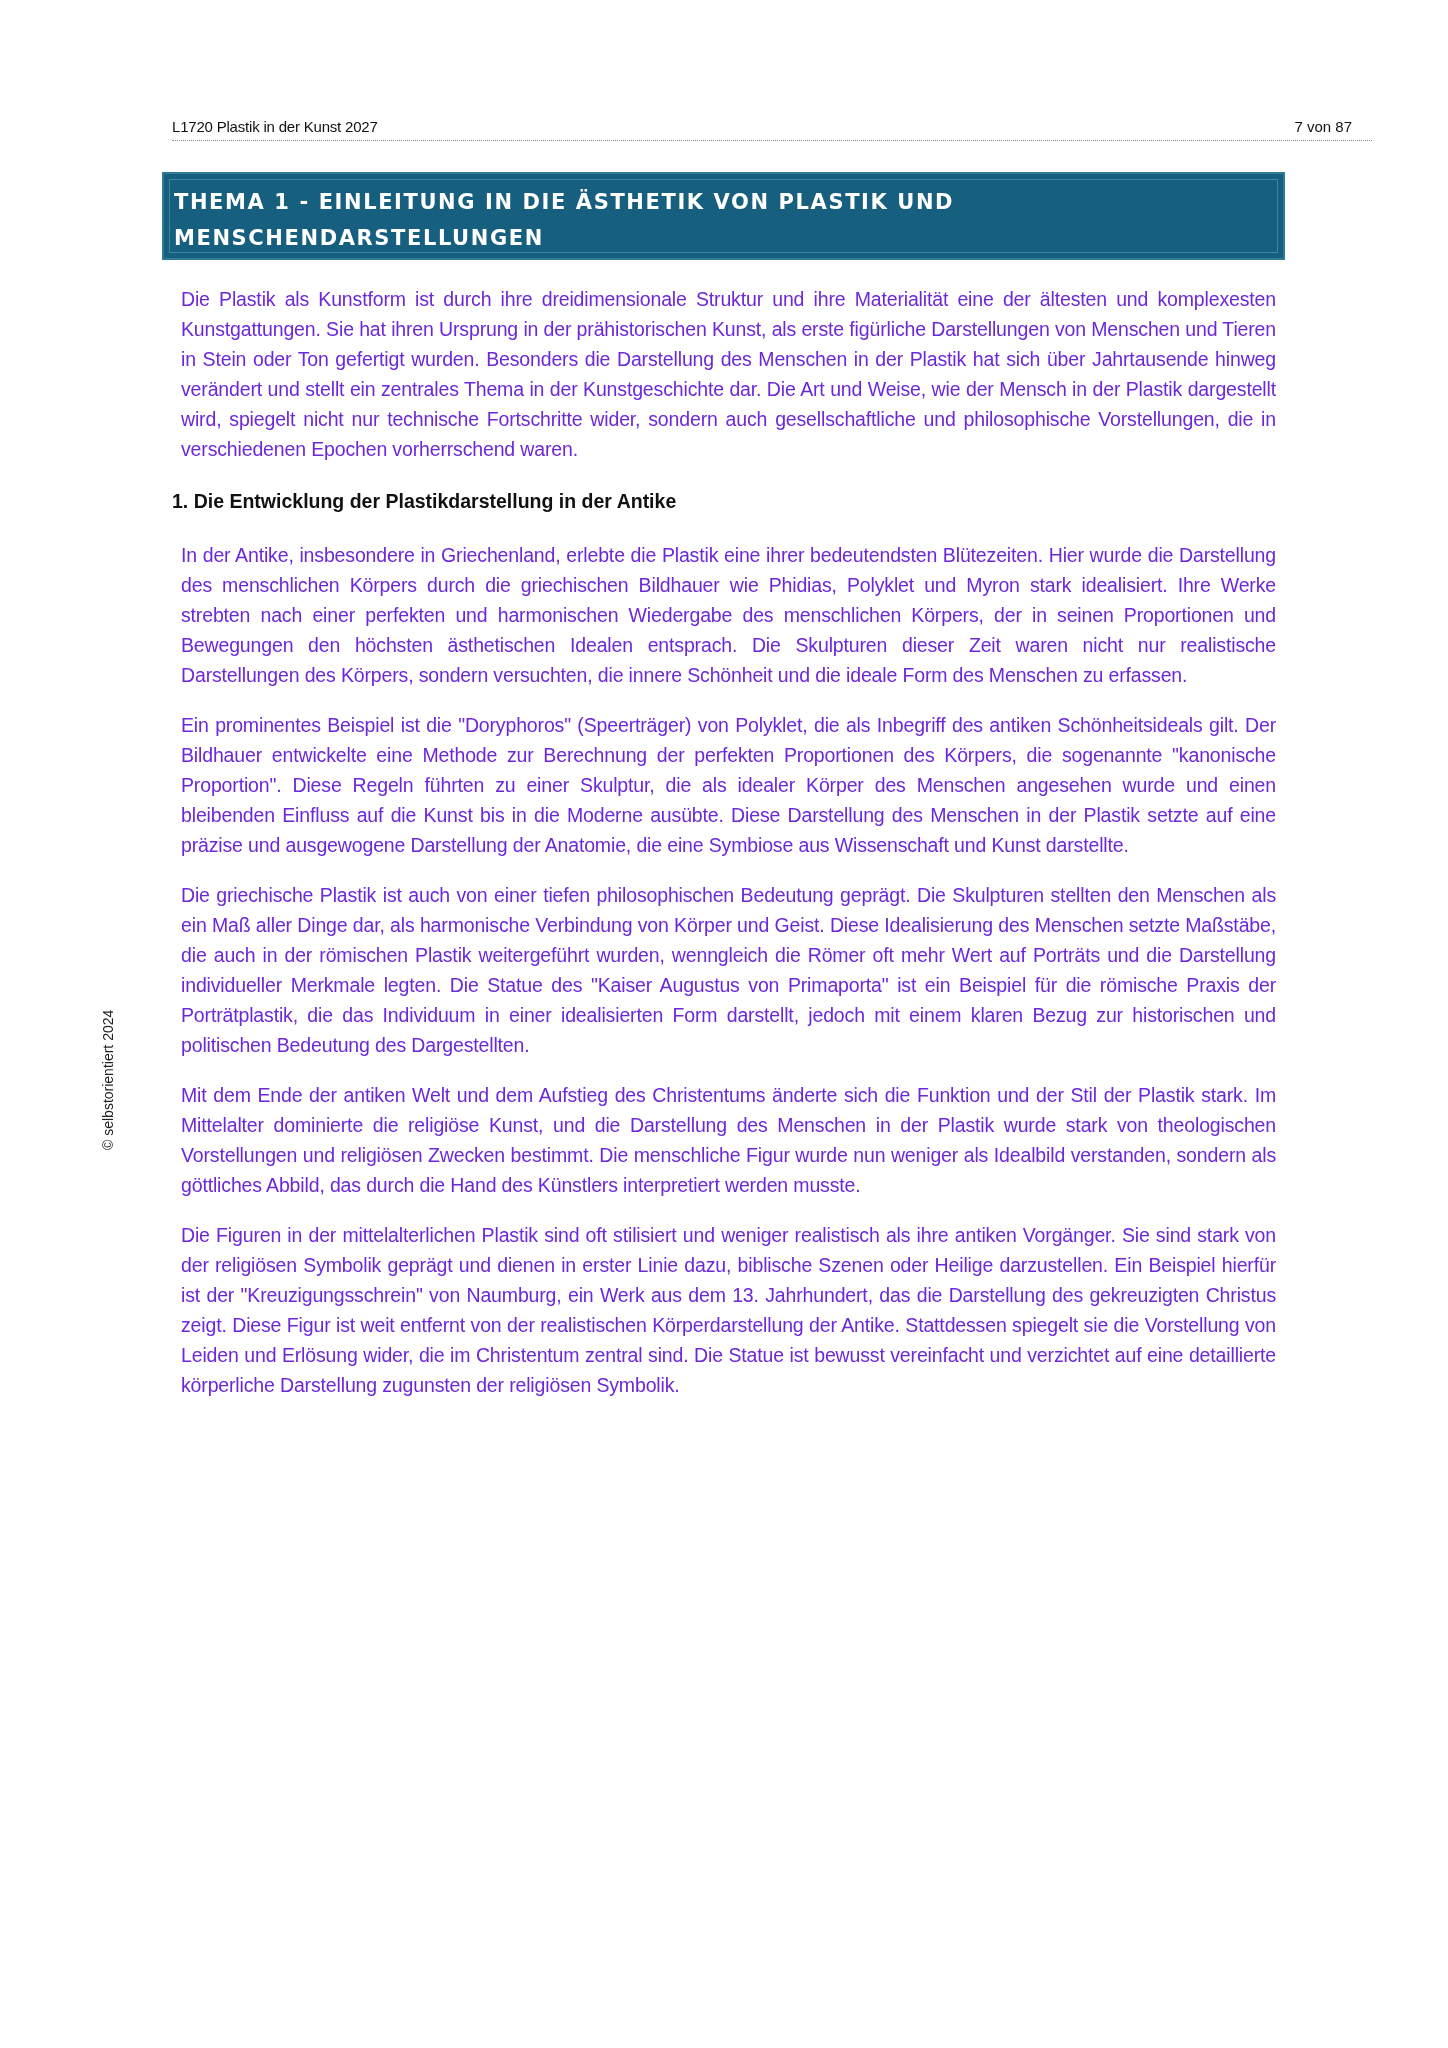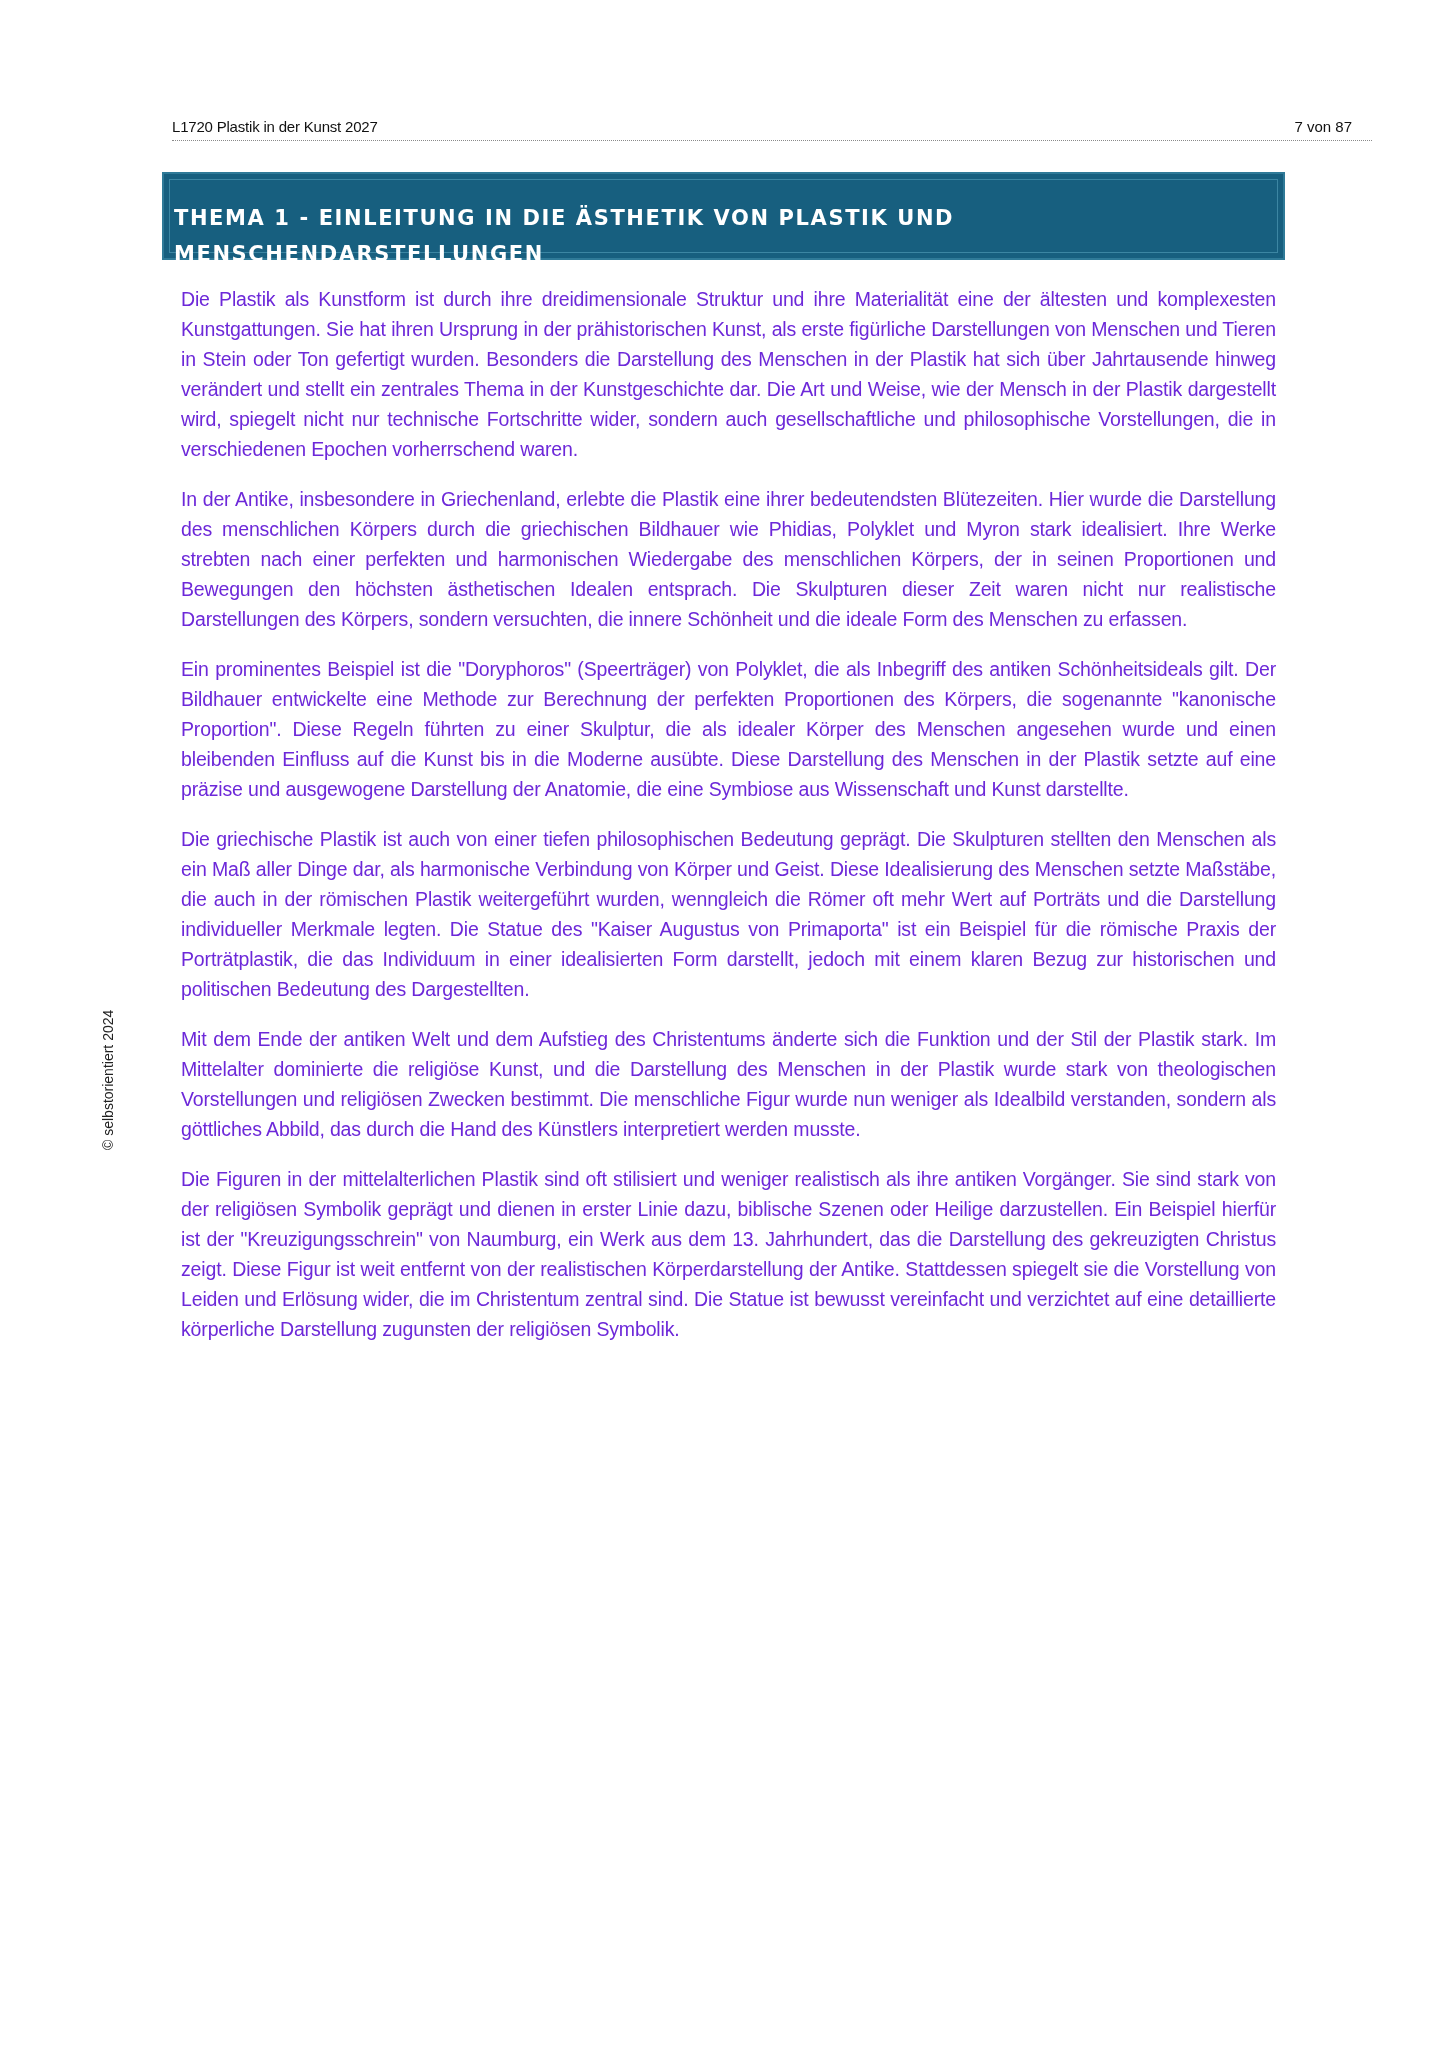--- a/index.html
+++ b/index.html
@@ -55,21 +55,21 @@
     height: 88px;
     background: #175f7f;
     box-sizing: border-box;
     border: 2px solid #2f7a98;
     outline: 1px solid #3c86a3;
     outline-offset: -8px;
   }
   .section-box .box-title {
     position: absolute;
     left: 10px;
-    top: 26px;
+    top: 10px;
     width: 1080px;
     color: #ffffff;
     font-family: "DejaVu Sans", sans-serif;
     font-weight: bold;
     font-size: 21px;
     line-height: 36px;
     letter-spacing: 1.6px;
   }
   .content {
     position: absolute;
@@ -106,19 +106,20 @@
 <div class="section-box">
   <div class="box-title">
     <span>THEMA 1 - EINLEITUNG IN DIE ÄSTHETIK VON PLASTIK UND</span><br>
     <span>MENSCHENDARSTELLUNGEN</span>
   </div>
 </div>
 
 <div class="content">
   <p>Die Plastik als Kunstform ist durch ihre dreidimensionale Struktur und ihre Materialität eine der ältesten und komplexesten Kunstgattungen. Sie hat ihren Ursprung in der prähistorischen Kunst, als erste figürliche Darstellungen von Menschen und Tieren in Stein oder Ton gefertigt wurden. Besonders die Darstellung des Menschen in der Plastik hat sich über Jahrtausende hinweg verändert und stellt ein zentrales Thema in der Kunstgeschichte dar. Die Art und Weise, wie der Mensch in der Plastik dargestellt wird, spiegelt nicht nur technische Fortschritte wider, sondern auch gesellschaftliche und philosophische Vorstellungen, die in verschiedenen Epochen vorherrschend waren.</p>
 
+  <h2>1. Die Entwicklung der Plastikdarstellung in der Antike</h2>
   <p>In der Antike, insbesondere in Griechenland, erlebte die Plastik eine ihrer bedeutendsten Blütezeiten. Hier wurde die Darstellung des menschlichen Körpers durch die griechischen Bildhauer wie Phidias, Polyklet und Myron stark idealisiert. Ihre Werke strebten nach einer perfekten und harmonischen Wiedergabe des menschlichen Körpers, der in seinen Proportionen und Bewegungen den höchsten ästhetischen Idealen entsprach. Die Skulpturen dieser Zeit waren nicht nur realistische Darstellungen des Körpers, sondern versuchten, die innere Schönheit und die ideale Form des Menschen zu erfassen.</p>
   <p>Ein prominentes Beispiel ist die "Doryphoros" (Speerträger) von Polyklet, die als Inbegriff des antiken Schönheitsideals gilt. Der Bildhauer entwickelte eine Methode zur Berechnung der perfekten Proportionen des Körpers, die sogenannte "kanonische Proportion". Diese Regeln führten zu einer Skulptur, die als idealer Körper des Menschen angesehen wurde und einen bleibenden Einfluss auf die Kunst bis in die Moderne ausübte. Diese Darstellung des Menschen in der Plastik setzte auf eine präzise und ausgewogene Darstellung der Anatomie, die eine Symbiose aus Wissenschaft und Kunst darstellte.</p>
   <p>Die griechische Plastik ist auch von einer tiefen philosophischen Bedeutung geprägt. Die Skulpturen stellten den Menschen als ein Maß aller Dinge dar, als harmonische Verbindung von Körper und Geist. Diese Idealisierung des Menschen setzte Maßstäbe, die auch in der römischen Plastik weitergeführt wurden, wenngleich die Römer oft mehr Wert auf Porträts und die Darstellung individueller Merkmale legten. Die Statue des "Kaiser Augustus von Primaporta" ist ein Beispiel für die römische Praxis der Porträtplastik, die das Individuum in einer idealisierten Form darstellt, jedoch mit einem klaren Bezug zur historischen und politischen Bedeutung des Dargestellten.</p>
 
   <p>Mit dem Ende der antiken Welt und dem Aufstieg des Christentums änderte sich die Funktion und der Stil der Plastik stark. Im Mittelalter dominierte die religiöse Kunst, und die Darstellung des Menschen in der Plastik wurde stark von theologischen Vorstellungen und religiösen Zwecken bestimmt. Die menschliche Figur wurde nun weniger als Idealbild verstanden, sondern als göttliches Abbild, das durch die Hand des Künstlers interpretiert werden musste.</p>
   <p>Die Figuren in der mittelalterlichen Plastik sind oft stilisiert und weniger realistisch als ihre antiken Vorgänger. Sie sind stark von der religiösen Symbolik geprägt und dienen in erster Linie dazu, biblische Szenen oder Heilige darzustellen. Ein Beispiel hierfür ist der "Kreuzigungsschrein" von Naumburg, ein Werk aus dem 13. Jahrhundert, das die Darstellung des gekreuzigten Christus zeigt. Diese Figur ist weit entfernt von der realistischen Körperdarstellung der Antike. Stattdessen spiegelt sie die Vorstellung von Leiden und Erlösung wider, die im Christentum zentral sind. Die Statue ist bewusst vereinfacht und verzichtet auf eine detaillierte körperliche Darstellung zugunsten der religiösen Symbolik.</p>
 </div>
 
 </body></html>

